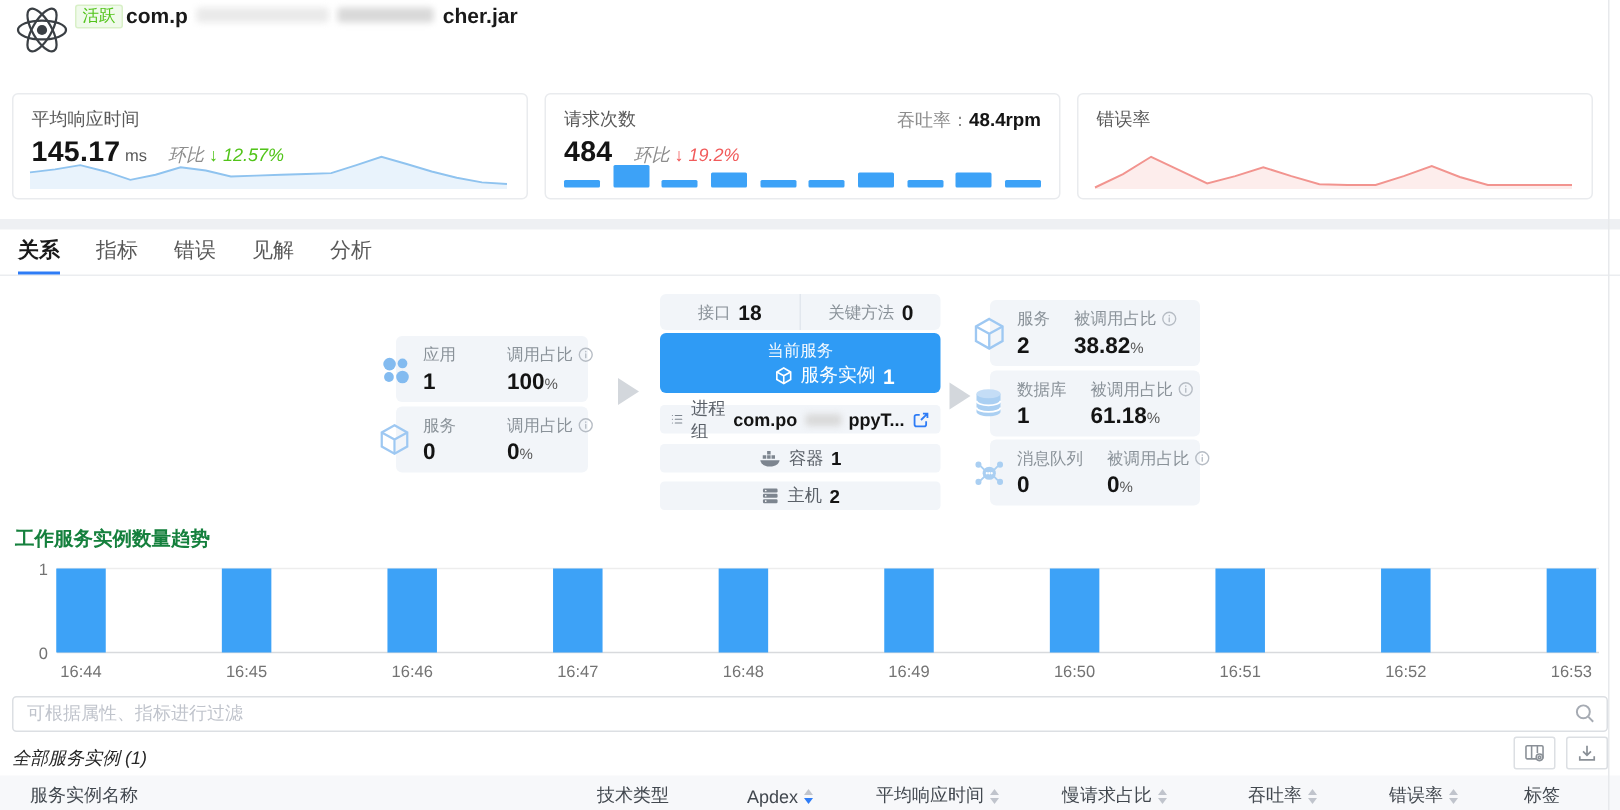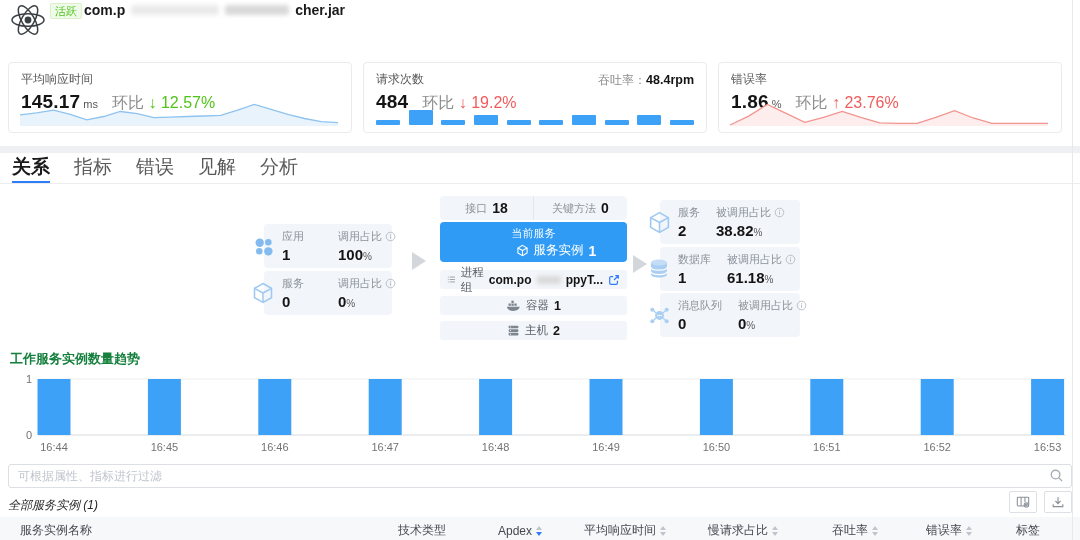--- a/index.html
+++ b/index.html
@@ -20,35 +20,35 @@
   .view-tags{font-size:12px;color:#2e7cf6;display:flex;align-items:center;gap:4px;cursor:pointer;}
   .dash-line{flex:1;border-top:1px dashed #e3e5e9;height:0;}
 
   .cards{position:absolute;left:8px;top:62px;display:flex;gap:11px;}
   .card{position:relative;width:344px;height:71px;border:1px solid #e9ebee;border-radius:4px;
     background:#fff;box-sizing:border-box;padding:8px 12px;}
   .card-title{font-size:12px;color:#595959;}
   .card-valrow{display:flex;align-items:baseline;margin-top:3px;}
   .card-value{font-size:19px;font-weight:bold;color:#141414;letter-spacing:.2px;}
   .card-unit{font-size:11px;color:#595959;margin-left:3px;}
-  .card-cmp{font-size:16px;color:#8c8c8c;margin-left:14px;}
+  .card-cmp{font-size:12px;color:#8c8c8c;margin-left:14px;font-style:italic;}
   .delta-green{color:#52c41a;}
   .delta-red{color:#f15b5b;}
   .card-topright{position:absolute;right:12px;top:9px;font-size:12px;color:#8c8c8c;}
   .card-topright b{color:#141414;font-size:12.5px;}
   .spark{position:absolute;left:10px;right:10px;bottom:5px;}
   .mini-bars{position:absolute;left:12px;right:12px;bottom:7px;height:16px;
     display:flex;align-items:flex-end;justify-content:space-between;}
   .mini-bars i{display:block;width:24px;background:#3da2f7;border-radius:1px;}
 
   
   .gap-band{height:7px;background:#eef0f3;}
   .main-panel{position:relative;background:#fff;height:387px;}
   .tabs{display:flex;gap:24px;padding:0 12px;height:30px;align-items:stretch;border-bottom:1px solid #ebedf0;}
-  .tab{display:flex;align-items:center;font-size:19px;color:#595959;cursor:pointer;
+  .tab{display:flex;align-items:center;font-size:14px;color:#595959;cursor:pointer;
     border-bottom:2px solid transparent;}
   .tab.active{color:#1a1a1a;font-weight:bold;border-bottom-color:#2e7cf6;}
 
   
   .t-node{position:absolute;display:flex;align-items:center;}
   .t-icon{width:26px;height:26px;margin-right:-12px;z-index:2;display:flex;align-items:center;justify-content:center;}
   .t-box{background:#f2f5f9;border-radius:4px;box-sizing:border-box;height:44px;
     padding:5px 8px 5px 18px;display:flex;gap:16px;}
   .t-box.w-left{width:128px;gap:34px;}
   .t-box.w-right{width:140px;}
@@ -75,21 +75,21 @@
   .ext-btn{margin-left:auto;display:flex;align-items:center;cursor:pointer;}
 
   
   .trend-title{position:absolute;left:10px;top:197px;font-size:13px;font-weight:bold;color:#15803d;}
   .trend-svg{position:absolute;left:8px;top:218px;}
   .ax{font-size:11px;fill:#737373;}
 
   
   .filter{position:absolute;left:8px;right:8px;top:311px;height:24px;}
   .filter input{width:100%;height:100%;box-sizing:border-box;border:1px solid #dcdfe3;border-radius:3px;
-    padding:0 28px 0 9px;font-size:12px;color:#ef4444;outline:none;font-family:Liberation Sans, sans-serif;}
+    padding:0 28px 0 9px;font-size:12px;color:#ef4444;outline:none;font-family:Liberation Mono, monospace;}
   .filter input::placeholder{color:#c0c4cc;}
   .filter .search-ic{position:absolute;right:8px;top:4px;}
   .instances-title{position:absolute;left:8px;top:344px;font-size:12px;color:#262626;font-style:italic;}
   .tbl-actions{position:absolute;right:8px;top:338px;display:flex;gap:7px;}
   .tbl-btn{width:28px;height:22px;border:1px solid #dcdfe3;border-radius:2px;background:#fff;
     display:flex;align-items:center;justify-content:center;cursor:pointer;padding:0;}
 
   .thead{position:absolute;left:0;right:0;top:364px;height:27px;background:#f7f8fa;
     display:flex;align-items:center;padding-left:20px;font-size:12px;color:#42484f;box-sizing:border-box;}
   .th{display:flex;align-items:center;white-space:nowrap;}
@@ -161,28 +161,20 @@
           <i style="height: 5px; background: rgb(61, 162, 247);"></i>
           <i style="height: 10px; background: rgb(61, 162, 247);"></i>
           <i style="height: 5px; background: rgb(61, 162, 247);"></i>
           <i style="height: 10px; background: rgb(61, 162, 247);"></i>
           <i style="height: 5px; background: rgb(61, 162, 247);"></i>
         </div>
     </div>
 
     <div class="card">
       <div class="card-title">错误率</div>
-      <div class="card-valrow">
-        <span class="card-value">1.86</span>
-        <span class="card-unit">%</span>
-        <span class="card-cmp">
-          <span>环比</span>
-          <span class="delta-red">↑ 23.76%</span>
-        </span>
-      </div>
       <svg class="spark" width="320" height="26">
           <polygon points="1.0,24.0 19.7,15.1 38.4,3.5 57.1,12.4 75.8,21.3 94.5,16.4 113.2,10.5 131.9,16.4 150.6,21.8 169.4,22.3 188.1,22.3 206.8,16.4 225.5,9.7 244.2,17.0 262.9,22.3 281.6,22.3 300.3,22.3 319.0,22.3 319,25 1,25" fill="#fdedec"></polygon>
           <polyline points="1.0,24.0 19.7,15.1 38.4,3.5 57.1,12.4 75.8,21.3 94.5,16.4 113.2,10.5 131.9,16.4 150.6,21.8 169.4,22.3 188.1,22.3 206.8,16.4 225.5,9.7 244.2,17.0 262.9,22.3 281.6,22.3 300.3,22.3 319.0,22.3" fill="none" stroke="#f2948f" stroke-width="1.3"></polyline>
         </svg>
     </div>
   </div>
 </div>
 
 <div class="gap-band"></div>
 

